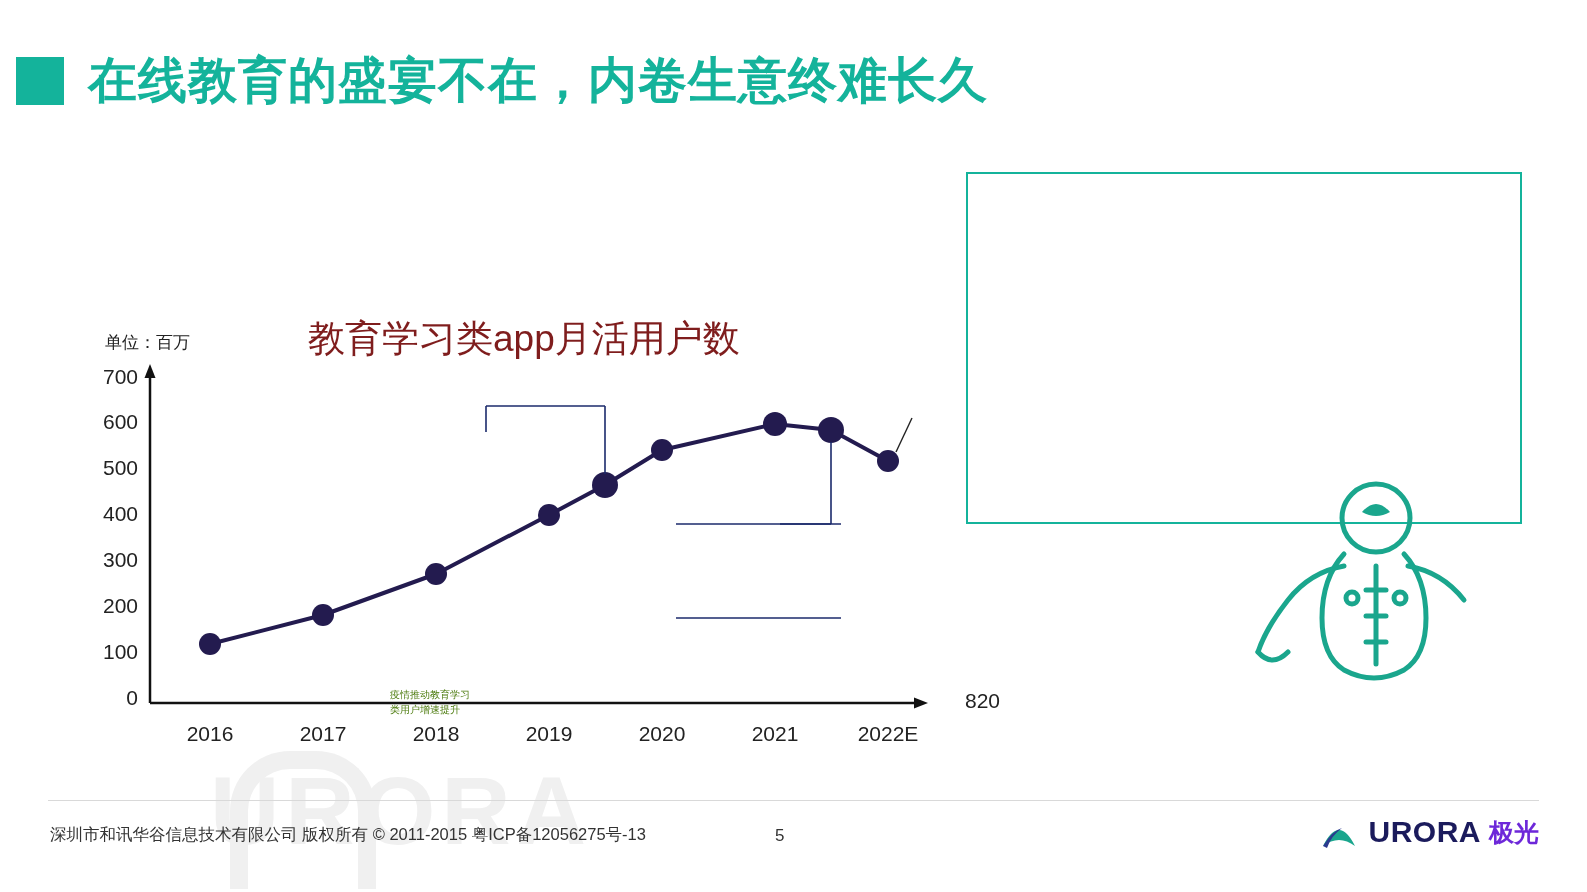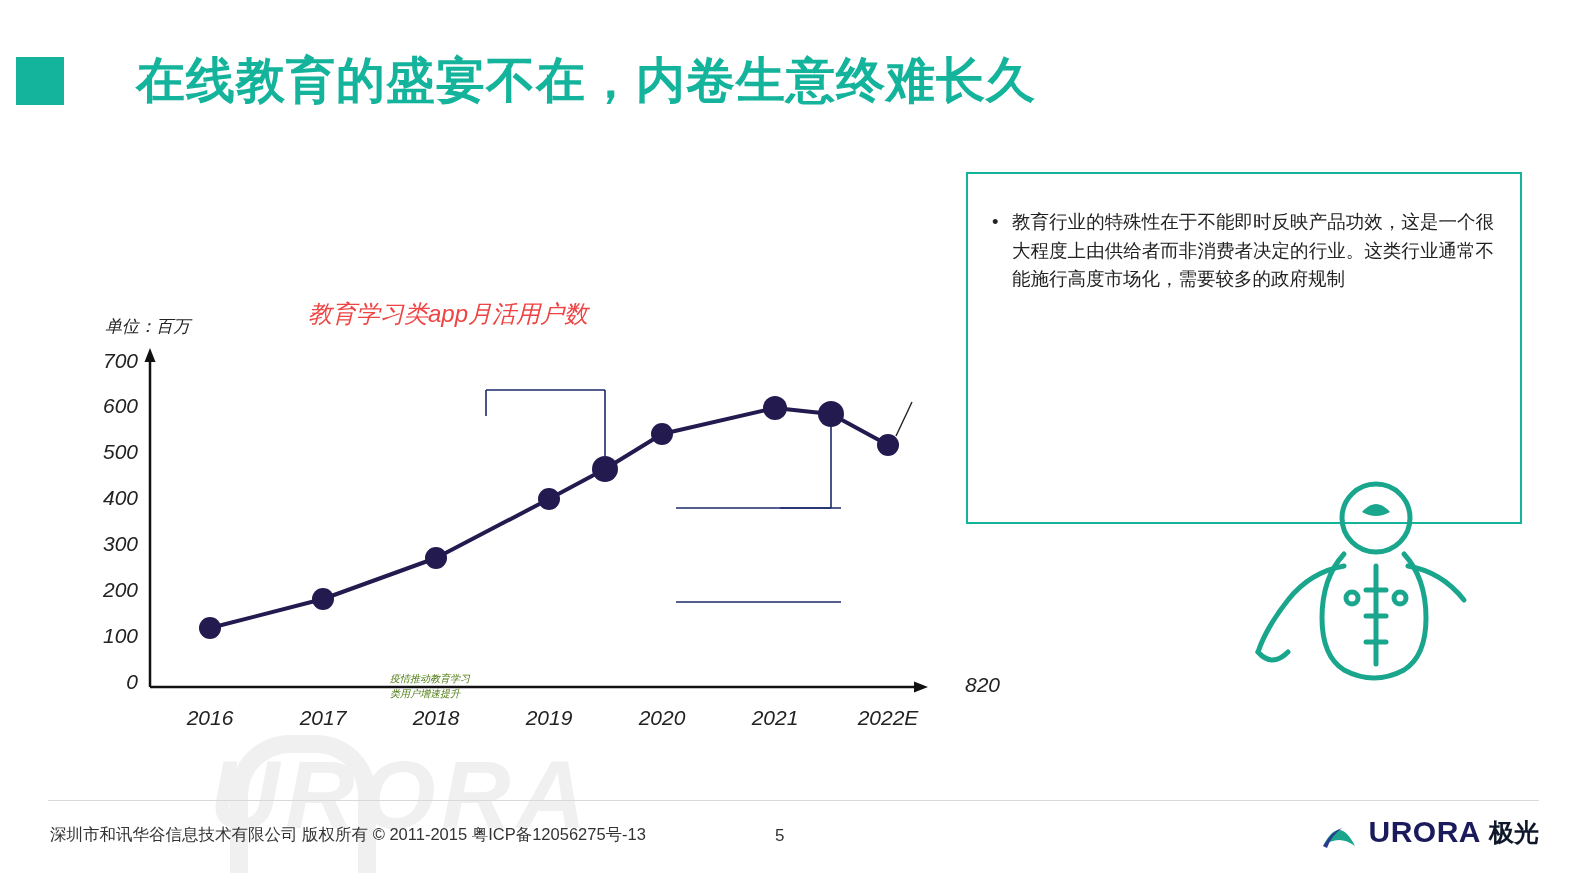--- a/index.html
+++ b/index.html
@@ -18,21 +18,20 @@
 
   
   .slide-header {
     position: absolute;
     left: 0;
     top: 42px;
     width: 100%;
     height: 78px;
     display: flex;
     align-items: center;
-    gap: 48px;
   }
   .header-marker {
     width: 48px;
     height: 48px;
     background: #14b39b;
     margin-left: 16px;
     margin-right: 24px;
     flex: none;
   }
   .header-title {
@@ -41,39 +40,38 @@
     color: #14b39b;
     letter-spacing: 1px;
     white-space: nowrap;
     line-height: 1.05;
   }
 
   
   .chart-panel {
     position: absolute;
     left: 60px;
-    top: 280px;
+    top: 296px;
     width: 900px;
     height: 470px;
-    font-style: italic;
   }
   .chart-unit {
     position: absolute;
     left: 45px;
     top: 35px;
     font-size: 17px;
     color: #222;
     white-space: nowrap;
   }
   .chart-title {
     position: absolute;
     left: 248px;
     top: 18px;
-    font-size: 24px;
-    color: #ef4444;
+    font-size: 37px;
+    color: #7f1d1d;
     white-space: nowrap;
   }
   .chart-svg-holder {
     position: absolute;
     left: 0;
     top: 60px;
     width: 900px;
     height: 400px;
   }
 
@@ -195,21 +193,21 @@
   }
   .brand-name {
     font-size: 30px;
     font-weight: bold;
     color: #1b1b5c;
     letter-spacing: 0.5px;
   }
   .brand-cn {
     font-size: 25px;
     font-weight: bold;
-    color: #0f172a;
+    color: #6d28d9;
   }
 </style>
 </head>
 <body>
 
 <div class="slide-header">
   <div class="header-marker"></div>
   <div class="header-title">在线教育的盛宴不在，内卷生意终难长久</div>
 </div>
 
@@ -271,21 +269,20 @@
     </svg>
   </div>
 
   <div class="annot annot-1">疫情推动教育学习
 类用户增速提升</div>
   <div class="value-label">820</div>
 </div>
 
 <div class="text-box">
   <ul class="bullets">
-    <li>教育行业的特殊性在于不能即时反映产品功效，这是一个很大程度上由供给者而非消费者决定的行业。这类行业通常不能施行高度市场化，需要较多的政府规制</li>
   </ul>
 </div>
 
 <div class="mascot">
   <svg width="230" height="230" viewBox="0 0 230 230">
     <g fill="none" stroke="#1aa68d" stroke-width="5" stroke-linecap="round" stroke-linejoin="round">
       <circle cx="136" cy="48" r="34"></circle>
       <path d="M122 42 q14 -16 28 0 q-14 8 -28 0 Z" fill="#1aa68d" stroke="none"></path>
       <path d="M104 84 q-22 24 -22 64 q0 38 22 52 q30 16 60 0 q22 -14 22 -52 q0 -40 -22 -64"></path>
       <path d="M136 96 l0 98"></path>

